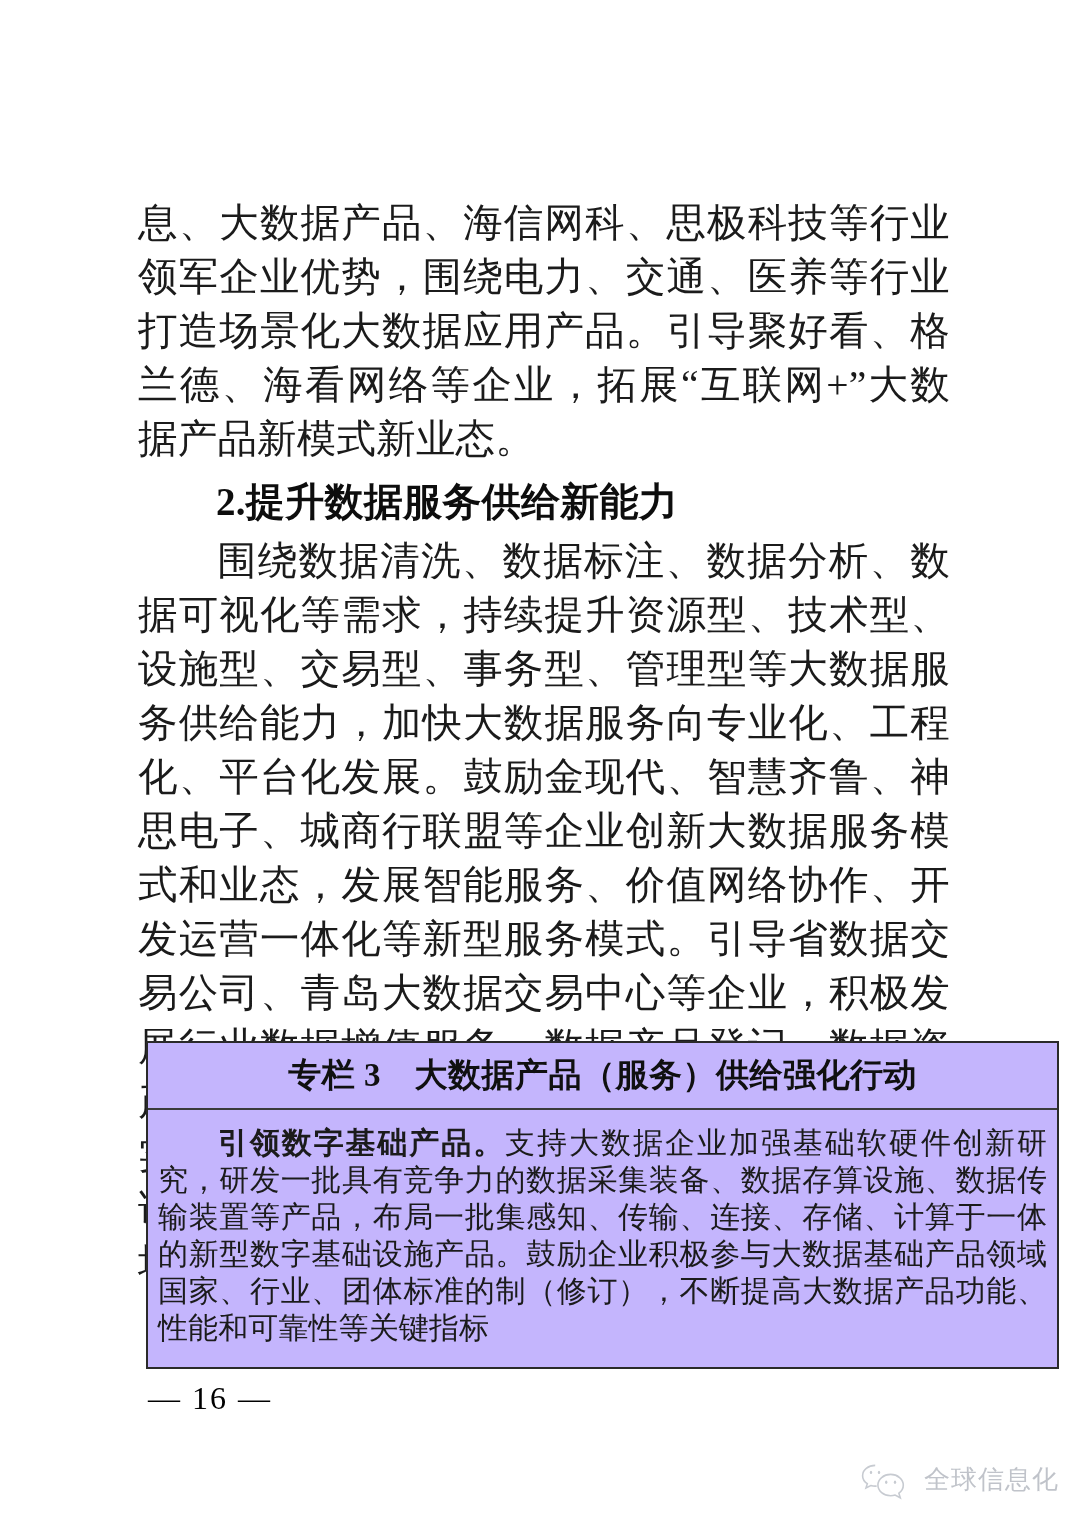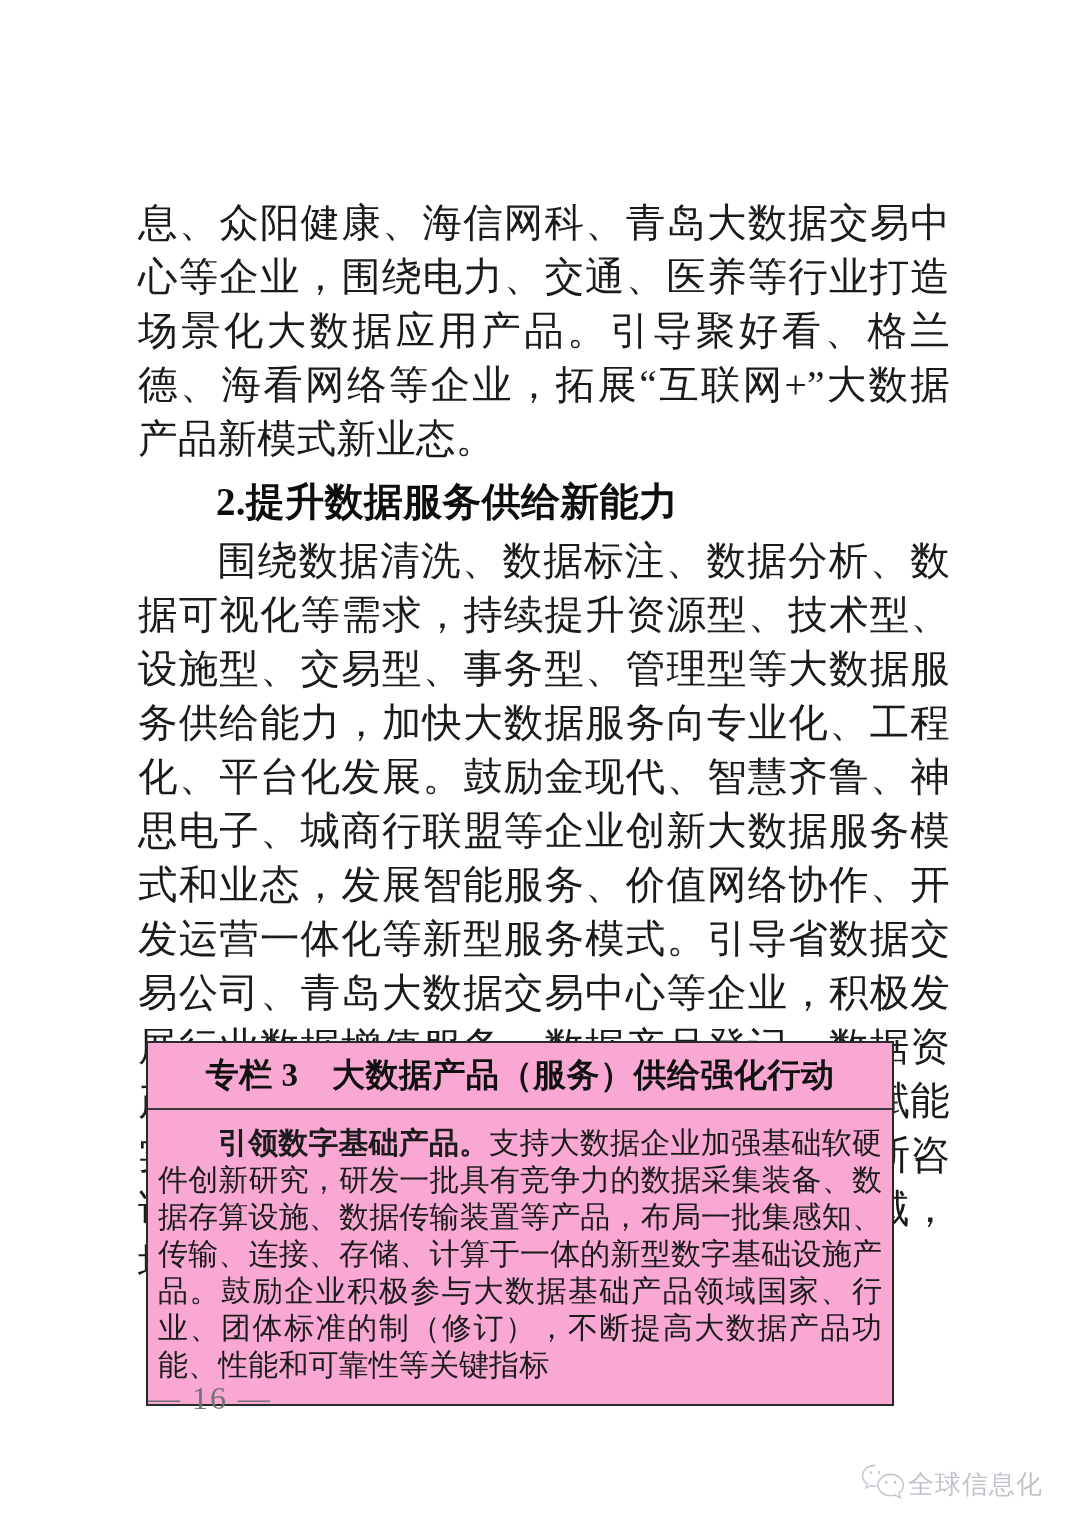--- a/index.html
+++ b/index.html
@@ -50,24 +50,24 @@
     color: #0d0d0d;
     letter-spacing: 0.3px;
     font-family: Liberation Serif, serif;
   }
 
   
   .callout {
     position: absolute;
     left: 146px;
     top: 1041px;
-    width: 748px;
+    width: 913px;
     border: 2px solid #2a2a2a;
     box-sizing: border-box;
-    background: #f9a8d4;
+    background: #c4b5fd;
   }
   .callout-title {
     height: 65px;
     line-height: 65px;
     text-align: center;
     font-size: 33px;
     font-weight: 700;
     letter-spacing: 0.5px;
     border-bottom: 2px solid #3a3a3a;
     font-family: "Liberation Serif", "DejaVu Serif", serif;
@@ -93,32 +93,32 @@
     letter-spacing: 0;
   }
 
   
   .page-number {
     position: absolute;
     left: 148px;
     top: 1380px;
     font-size: 32px;
     letter-spacing: 2px;
-    color: #737373;
+    color: #000000;
     font-family: "Liberation Serif", "DejaVu Serif", serif;
   }
 
   
   .watermark {
     position: absolute;
     left: 860px;
     top: 1462px;
     display: flex;
-    align-items: flex-end;
-    gap: 2px;
+    align-items: flex-start;
+    gap: 18px;
     opacity: 0.62;
   }
   .wm-icon {
     width: 46px;
     height: 40px;
     display: block;
   }
   .wm-text {
     font-size: 26px;
     letter-spacing: 1px;
@@ -127,21 +127,21 @@
     white-space: nowrap;
   }
 </style>
 </head>
 <body>
 
 <div class="page">
 
   <div class="content">
 
-    <p class="para">息、众阳健康、海信网科、青岛大数据交易中心等企业，围绕电力、交通、医养等行业打造场景化大数据应用产品。引导聚好看、格兰德、海看网络等企业，拓展“互联网+”大数据产品新模式新业态。</p>
+    <p class="para">息、大数据产品、海信网科、思极科技等行业领军企业优势，围绕电力、交通、医养等行业打造场景化大数据应用产品。引导聚好看、格兰德、海看网络等企业，拓展“互联网+”大数据产品新模式新业态。</p>
 
     <h2 class="heading">2.提升数据服务供给新能力</h2>
 
     <p class="para indent">围绕数据清洗、数据标注、数据分析、数据可视化等需求，持续提升资源型、技术型、设施型、交易型、事务型、管理型等大数据服务供给能力，加快大数据服务向专业化、工程化、平台化发展。鼓励金现代、智慧齐鲁、神思电子、城商行联盟等企业创新大数据服务模式和业态，发展智能服务、价值网络协作、开发运营一体化等新型服务模式。引导省数据交易公司、青岛大数据交易中心等企业，积极发展行业数据增值服务、数据产品登记、数据资产评估等第三方大数据服务业。开展“数据赋能实体经济蓝色风暴”系列对接行动，面向诊断咨询、架构设计、系统集成、运行维护等领域，培育一批优质大数据服务供应商。</p>
   </div>
 
   <div class="callout">
     <div class="callout-title">专栏 3　大数据产品（服务）供给强化行动</div>
     <div class="callout-body">
       <p class="callout-para"><span class="callout-lead">引领数字基础产品。</span><span>支持大数据企业加强基础软硬件创新研究，研发一批具有竞争力的数据采集装备、数据存算设施、数据传输装置等产品，布局一批集感知、传输、连接、存储、计算于一体的新型数字基础设施产品。鼓励企业积极参与大数据基础产品领域国家、行业、团体标准的制（修订），不断提高大数据产品功能、性能和可靠性等关键指标</span></p>

